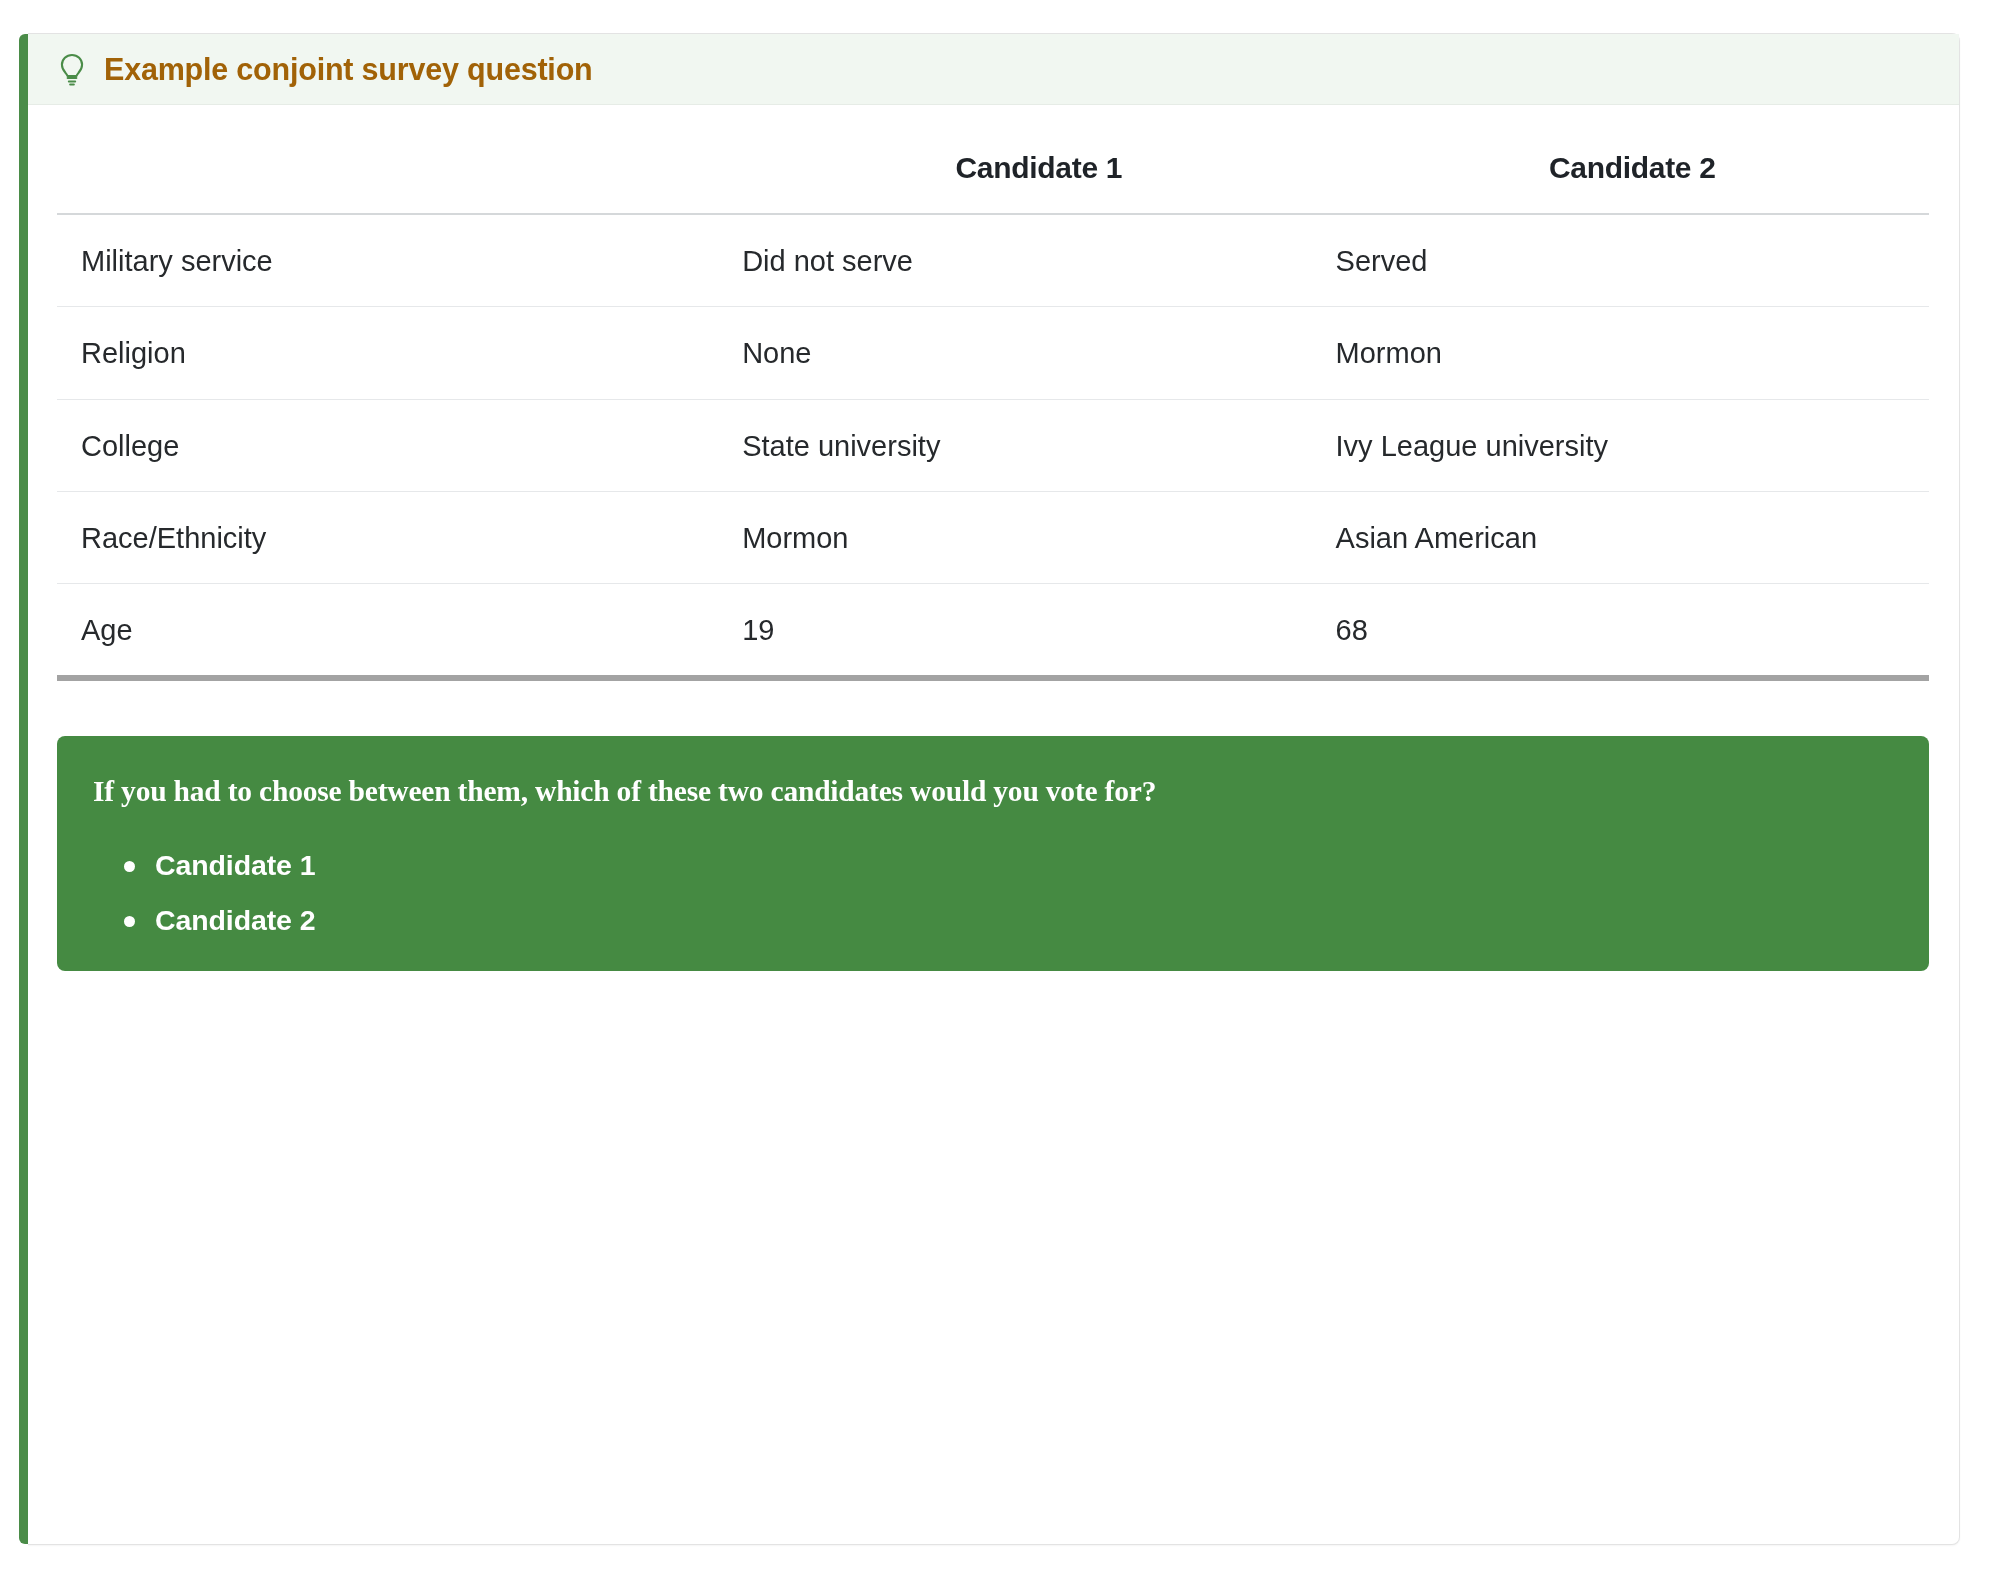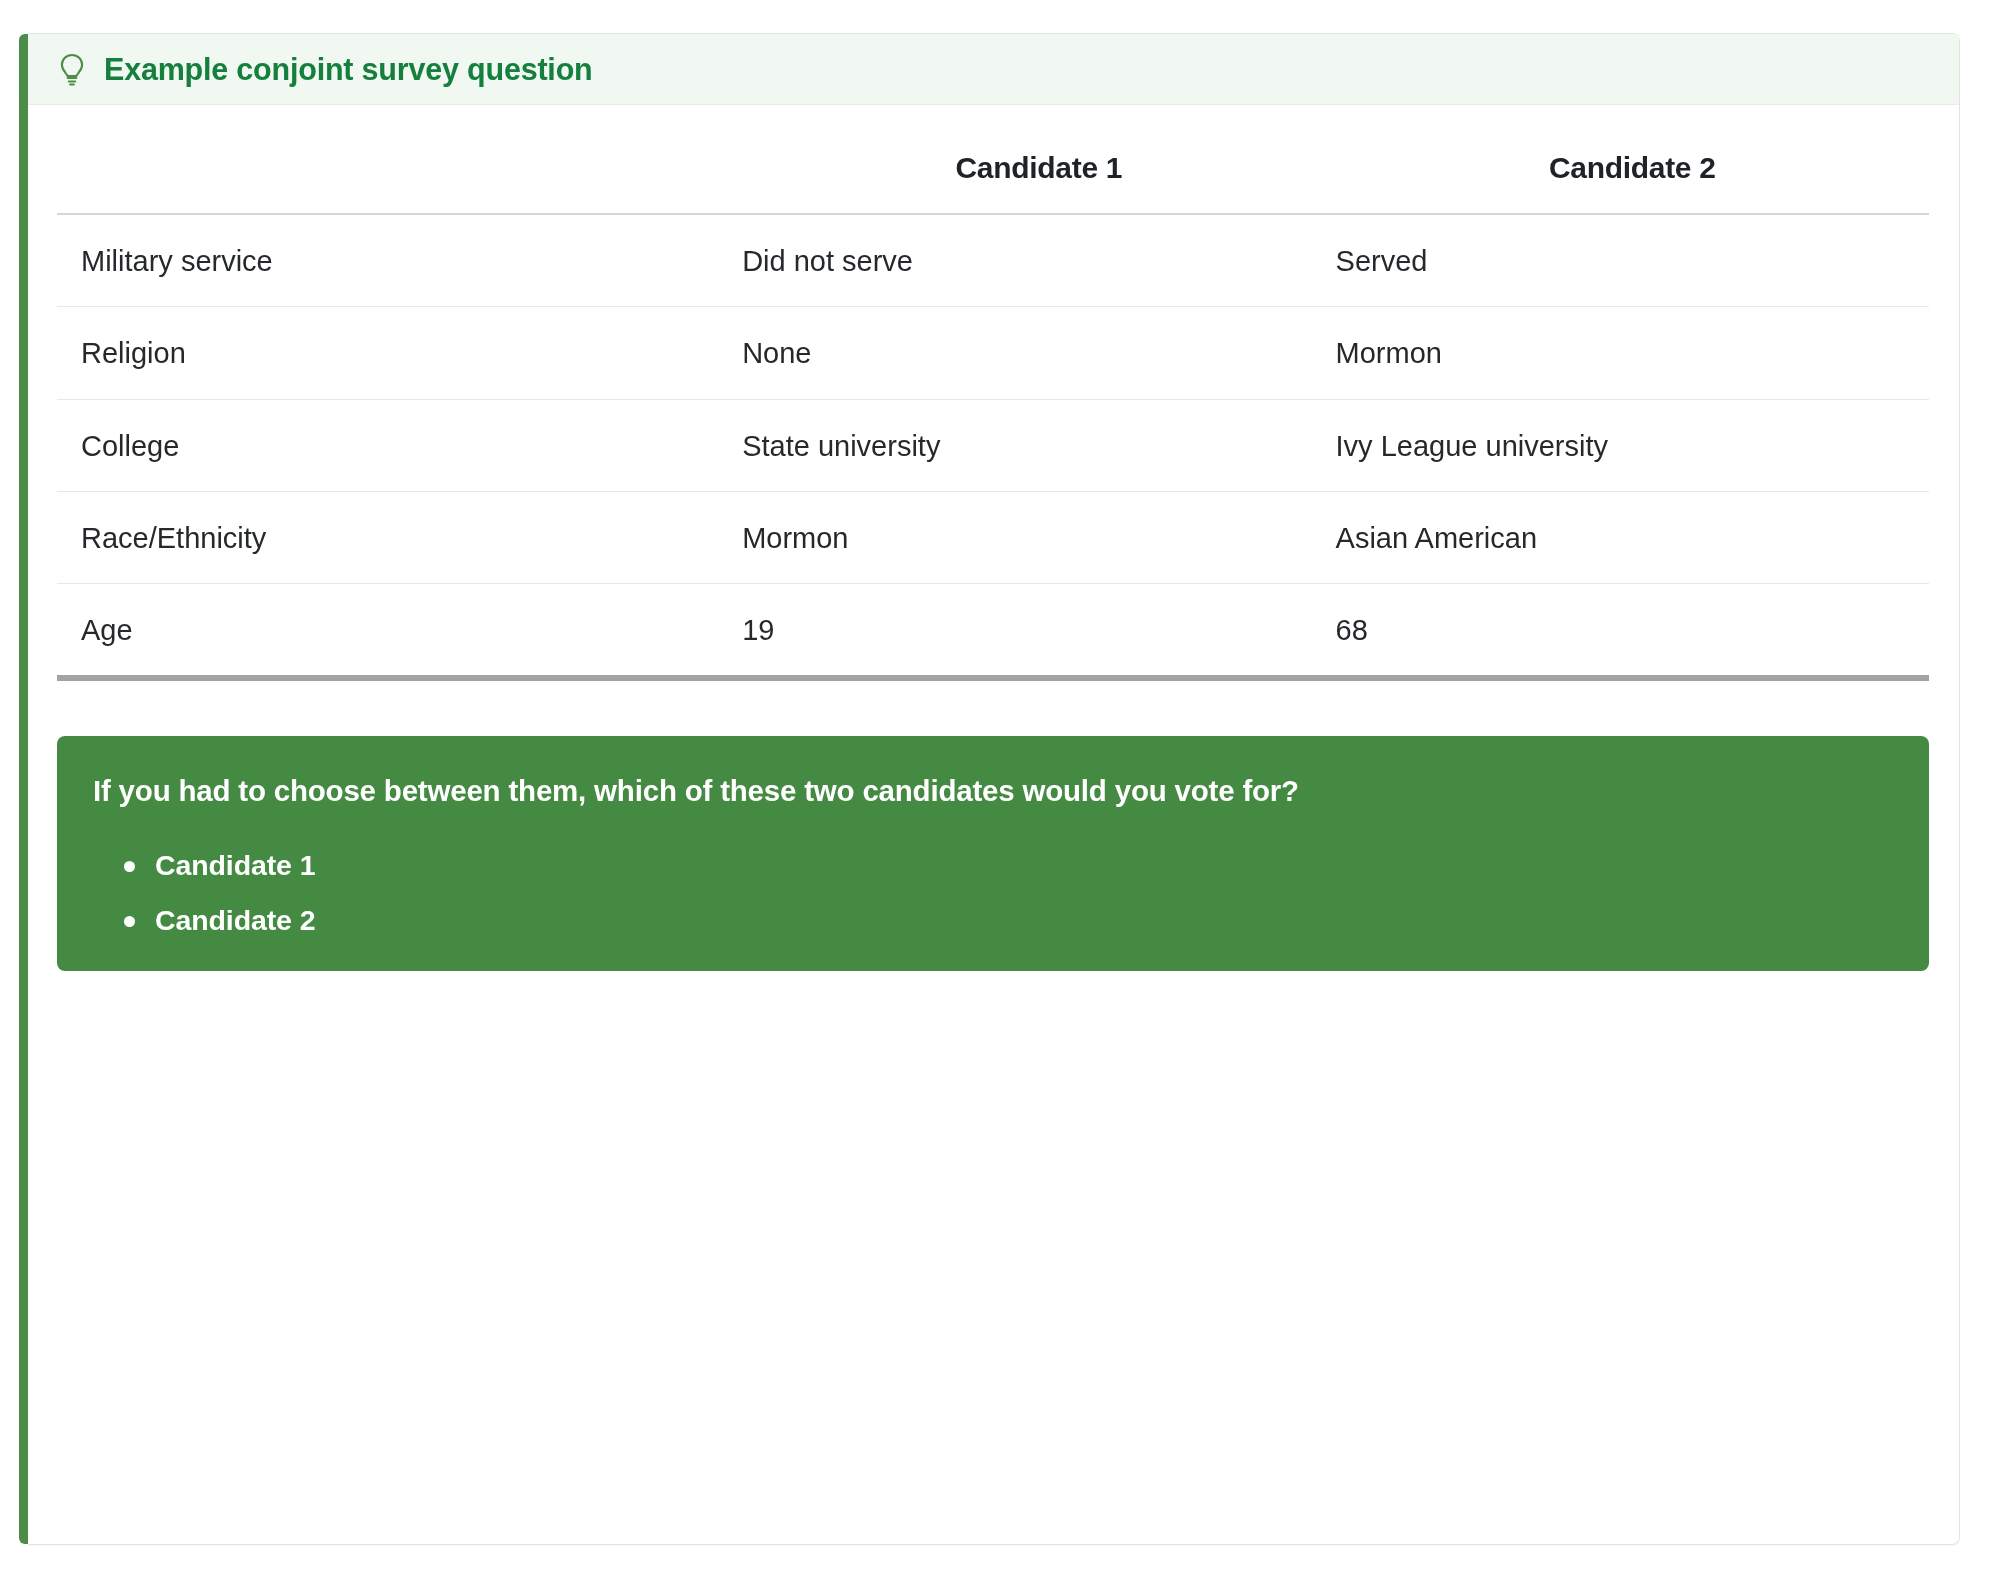--- a/index.html
+++ b/index.html
@@ -59,21 +59,21 @@
   .bulb-icon {
     flex: 0 0 auto;
     width: 30px;
     height: 34px;
     display: block;
     margin-top: 1px;
   }
   .card-header-title {
     font-size: 30.5px;
     font-weight: bold;
-    color: #15803d;
+    color: #a16207;
     letter-spacing: -0.2px;
     line-height: 1;
   }
 
   
   .card-body {
     box-sizing: border-box;
     padding: 0 30px 0 29px;
   }
   table.conjoint {
@@ -122,20 +122,21 @@
     background: #458a42;
     border-radius: 8px;
     color: #ffffff;
     padding: 36px 36px 34px 36px;
   }
   .question-text {
     font-size: 29.5px;
     font-weight: bold;
     letter-spacing: -0.2px;
     line-height: 1.3;
+    font-family: Liberation Serif, serif;
   }
   ul.question-options {
     list-style: none;
     margin: 37px 0 0 0;
     padding: 0 0 0 62px;
   }
   ul.question-options li {
     position: relative;
     font-size: 28.5px;
     font-weight: bold;

